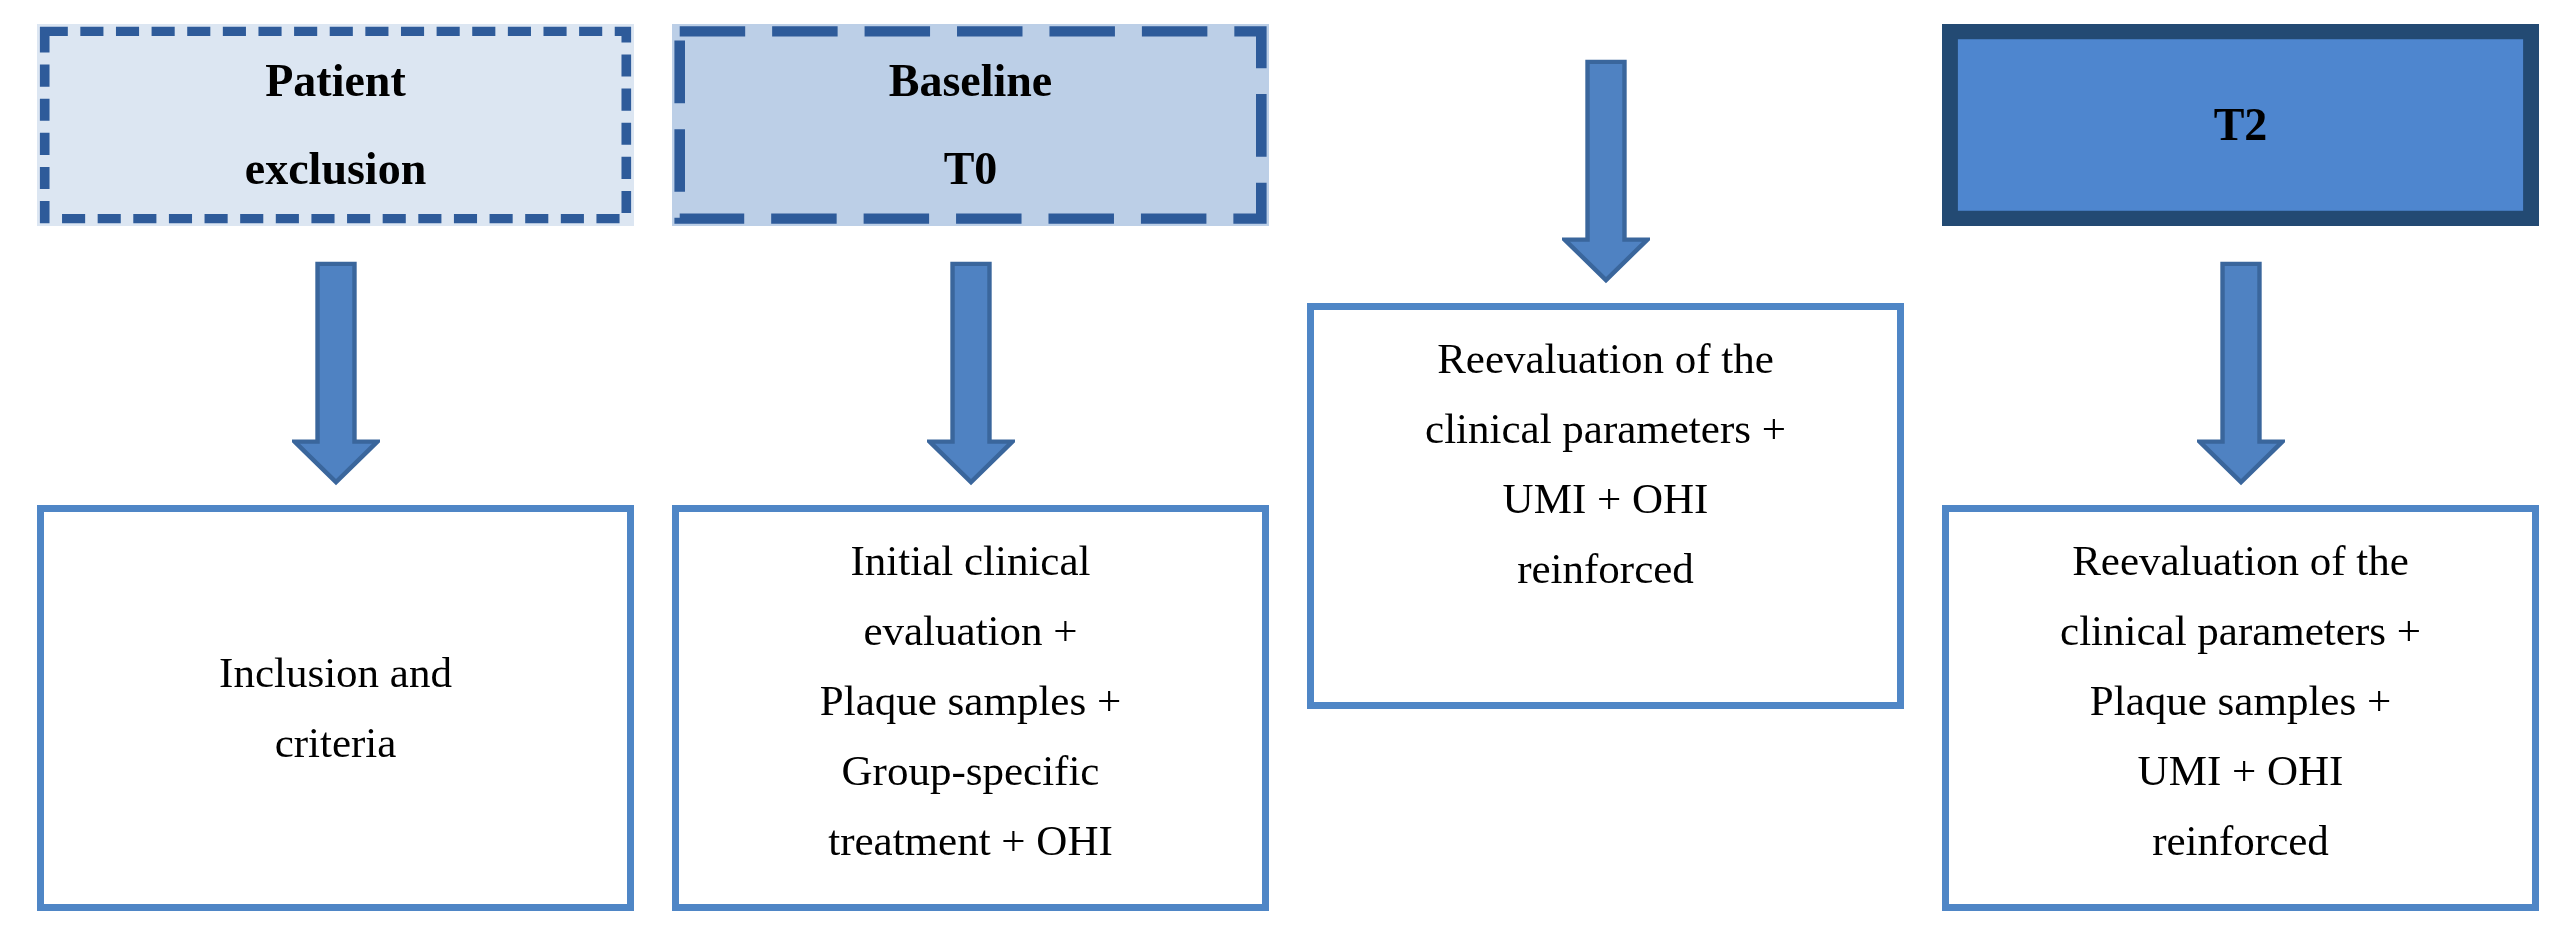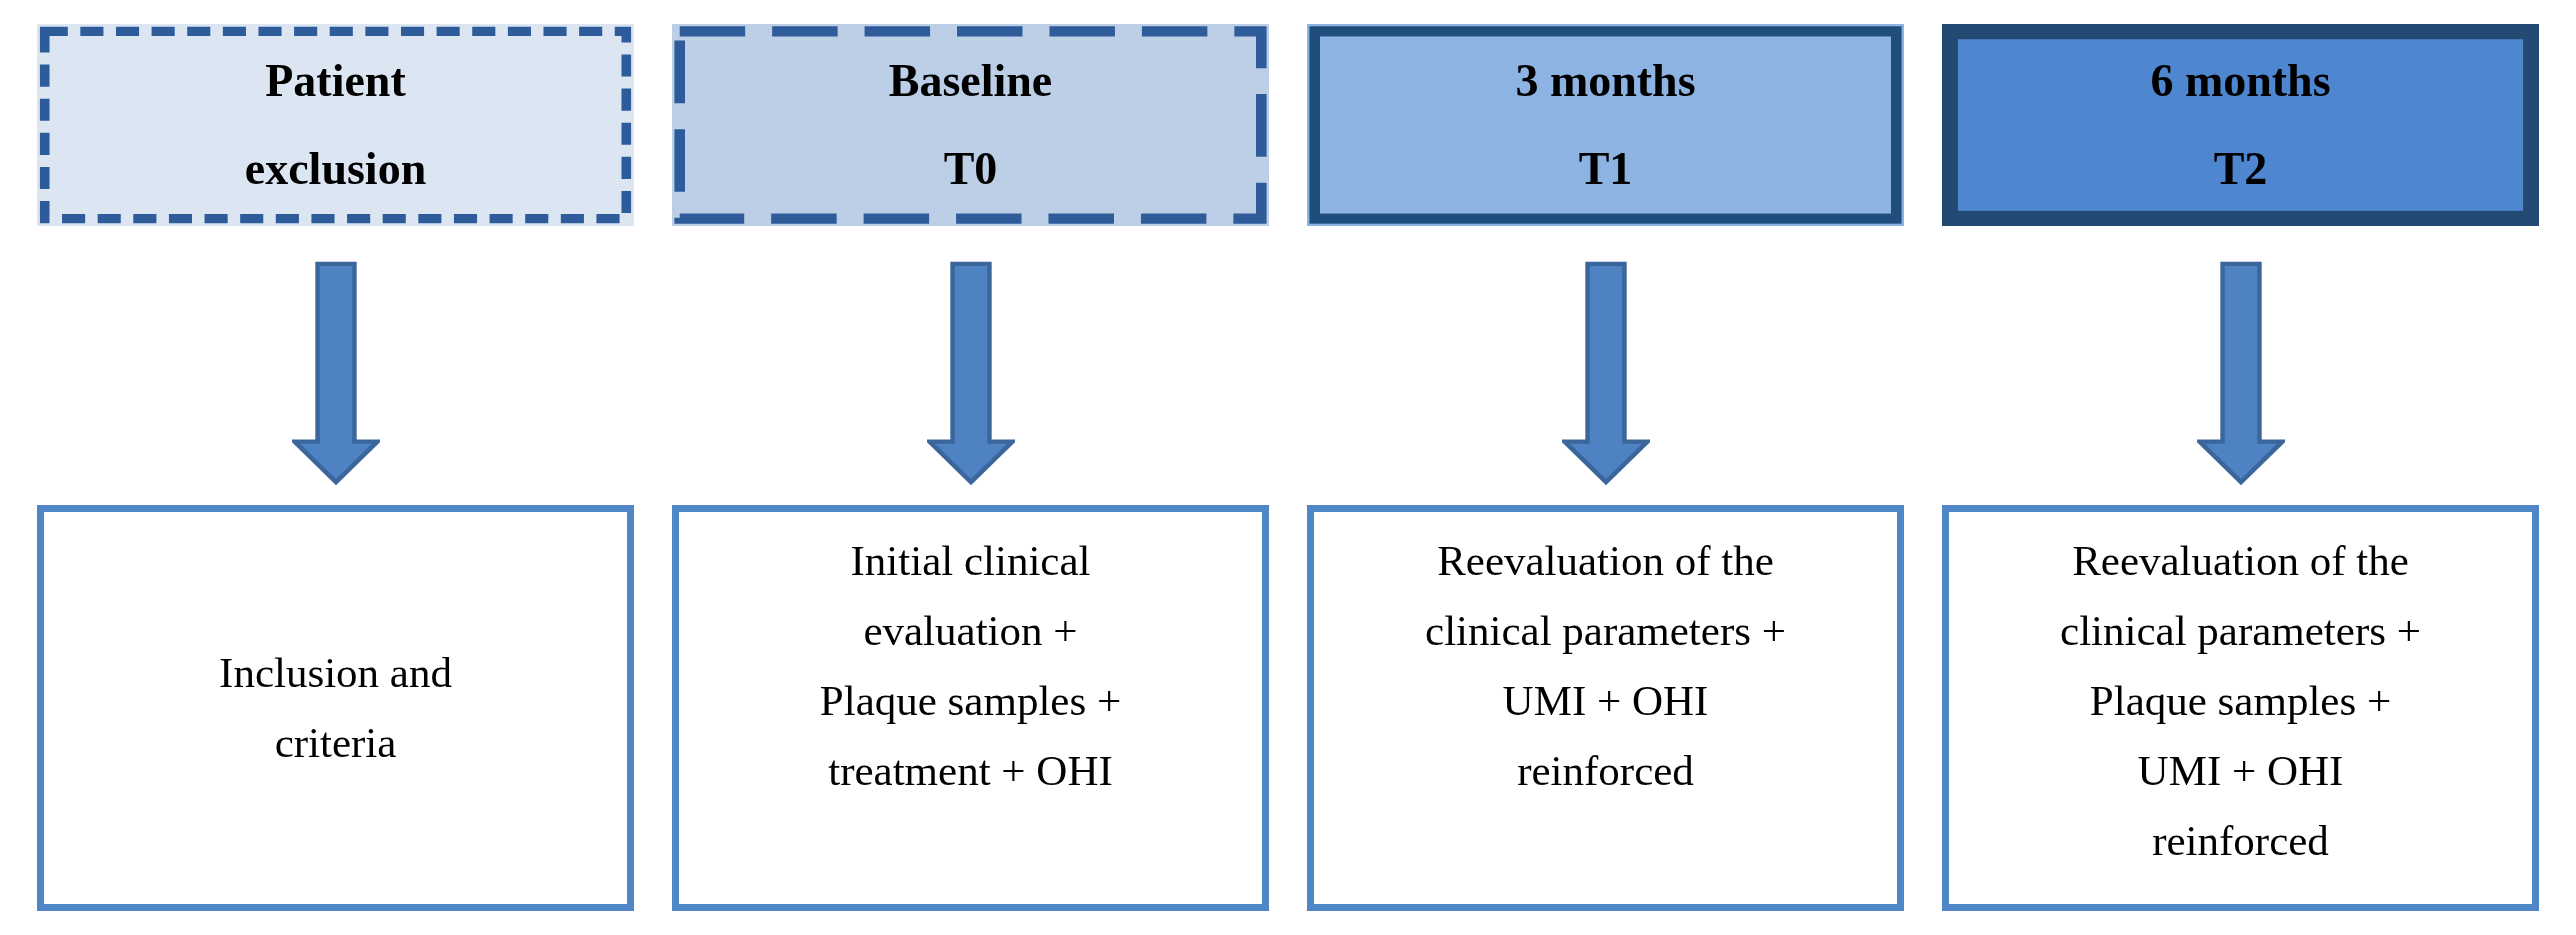--- a/index.html
+++ b/index.html
@@ -114,55 +114,45 @@
         <span>T0</span>
       </div>
     </div>
     <svg class="down-arrow" width="88" height="234" viewBox="0 0 100 254">
       <polygon points="29,3 71,3 71,205 97,205 50,251 3,205 29,205" stroke-width="5" stroke-linejoin="miter" style="fill: rgb(79, 130, 194); stroke: rgb(58, 102, 156);"></polygon>
     </svg>
     <div class="detail-box" style="border-color: rgb(79, 134, 198);">
       <span class="detail-line">Initial clinical</span>
       <span class="detail-line">evaluation +</span>
       <span class="detail-line">Plaque samples +</span>
+      <span class="detail-line">Group-specific</span>
       <span class="detail-line">treatment + OHI</span>
     </div>
   </div>
 
   <div class="column">
-    <div class="stage-box">
-      <svg class="box-border" viewBox="0 0 620 219" preserveAspectRatio="none">
-        <rect x="0" y="0" width="620" height="219" stroke="none" fill="#8db3e2"></rect>
-        <rect x="8" y="8" width="604" height="203" fill="none" stroke="#1f4e7c" stroke-width="11" stroke-dasharray="none"></rect>
-      </svg>
-      <div class="stage-label">
-        <span>3 months</span>
-        <span>T1</span>
-      </div>
-    </div>
     <svg class="down-arrow" width="88" height="234" viewBox="0 0 100 254">
       <polygon points="29,3 71,3 71,205 97,205 50,251 3,205 29,205" stroke-width="5" stroke-linejoin="miter" style="fill: rgb(79, 130, 194); stroke: rgb(58, 102, 156);"></polygon>
     </svg>
     <div class="detail-box" style="border-color: rgb(79, 134, 198);">
       <span class="detail-line">Reevaluation of the</span>
       <span class="detail-line">clinical parameters +</span>
       <span class="detail-line">UMI + OHI</span>
       <span class="detail-line">reinforced</span>
 
     </div>
   </div>
 
   <div class="column">
     <div class="stage-box">
       <svg class="box-border" viewBox="0 0 620 219" preserveAspectRatio="none">
         <rect x="0" y="0" width="620" height="219" stroke="none" fill="#4e86cf"></rect>
         <rect x="8" y="8" width="604" height="203" fill="none" stroke="#234a73" stroke-width="17" stroke-dasharray="none"></rect>
       </svg>
       <div class="stage-label">
-        <span>6 months</span>
         <span>T2</span>
       </div>
     </div>
     <svg class="down-arrow" width="88" height="234" viewBox="0 0 100 254">
       <polygon points="29,3 71,3 71,205 97,205 50,251 3,205 29,205" stroke-width="5" stroke-linejoin="miter" style="fill: rgb(79, 130, 194); stroke: rgb(58, 102, 156);"></polygon>
     </svg>
     <div class="detail-box" style="border-color: rgb(79, 134, 198);">
       <span class="detail-line">Reevaluation of the</span>
       <span class="detail-line">clinical parameters +</span>
       <span class="detail-line">Plaque samples +</span>

